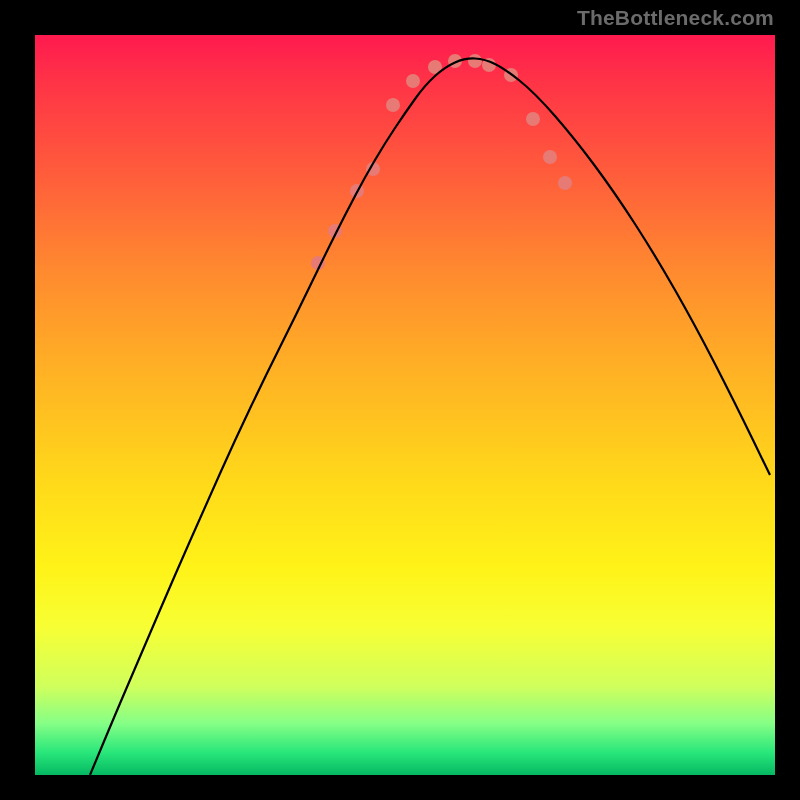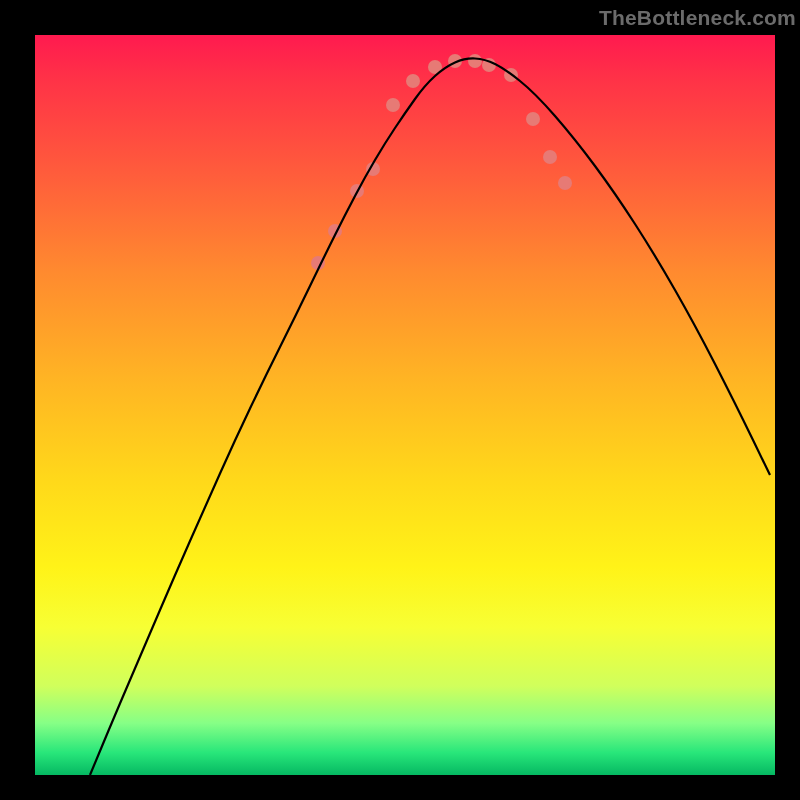--- a/index.html
+++ b/index.html
@@ -39,21 +39,21 @@
   .curve-svg {
     position: absolute;
     left: 35px;
     top: 35px;
     width: 740px;
     height: 740px;
   }
   .watermark {
     position: absolute;
     top: 6px;
-    right: 4px;
+    right: 26px;
     font-family: Arial, Helvetica, sans-serif;
     font-size: 21px;
     font-weight: 600;
     color: #6b6b6b;
     letter-spacing: 0.2px;
     user-select: none;
   }
 </style>
 </head>
 <body>

